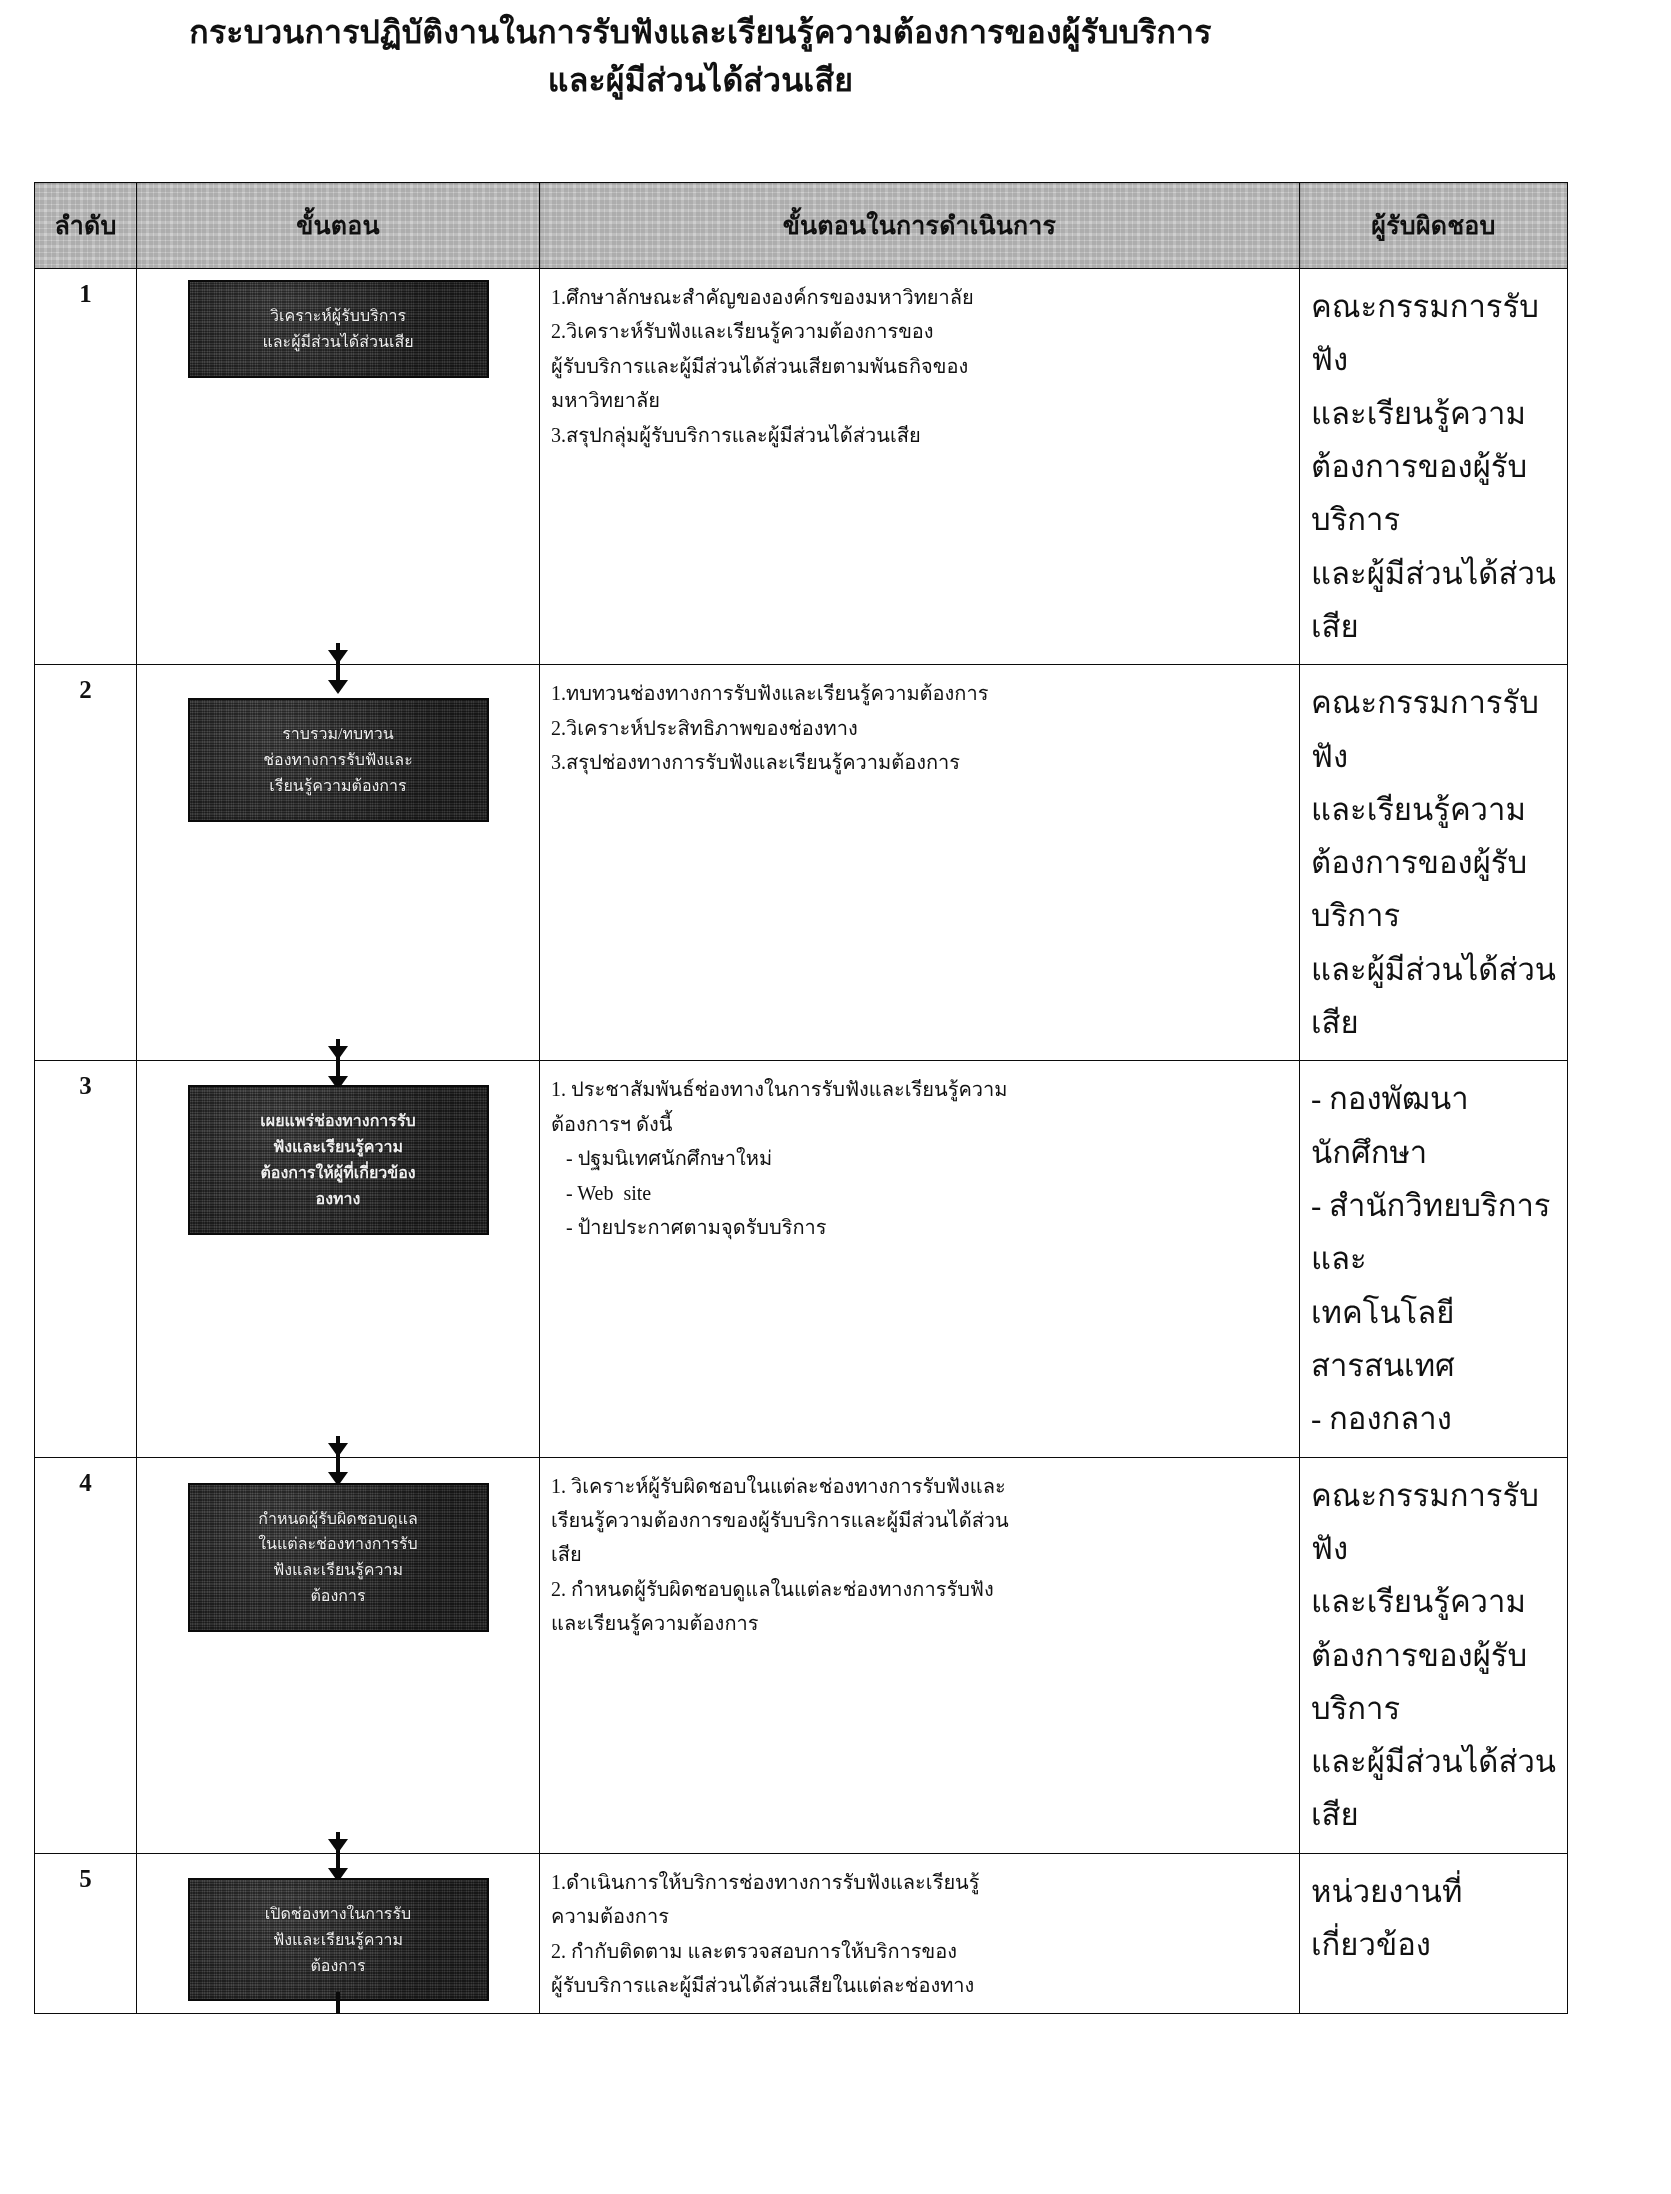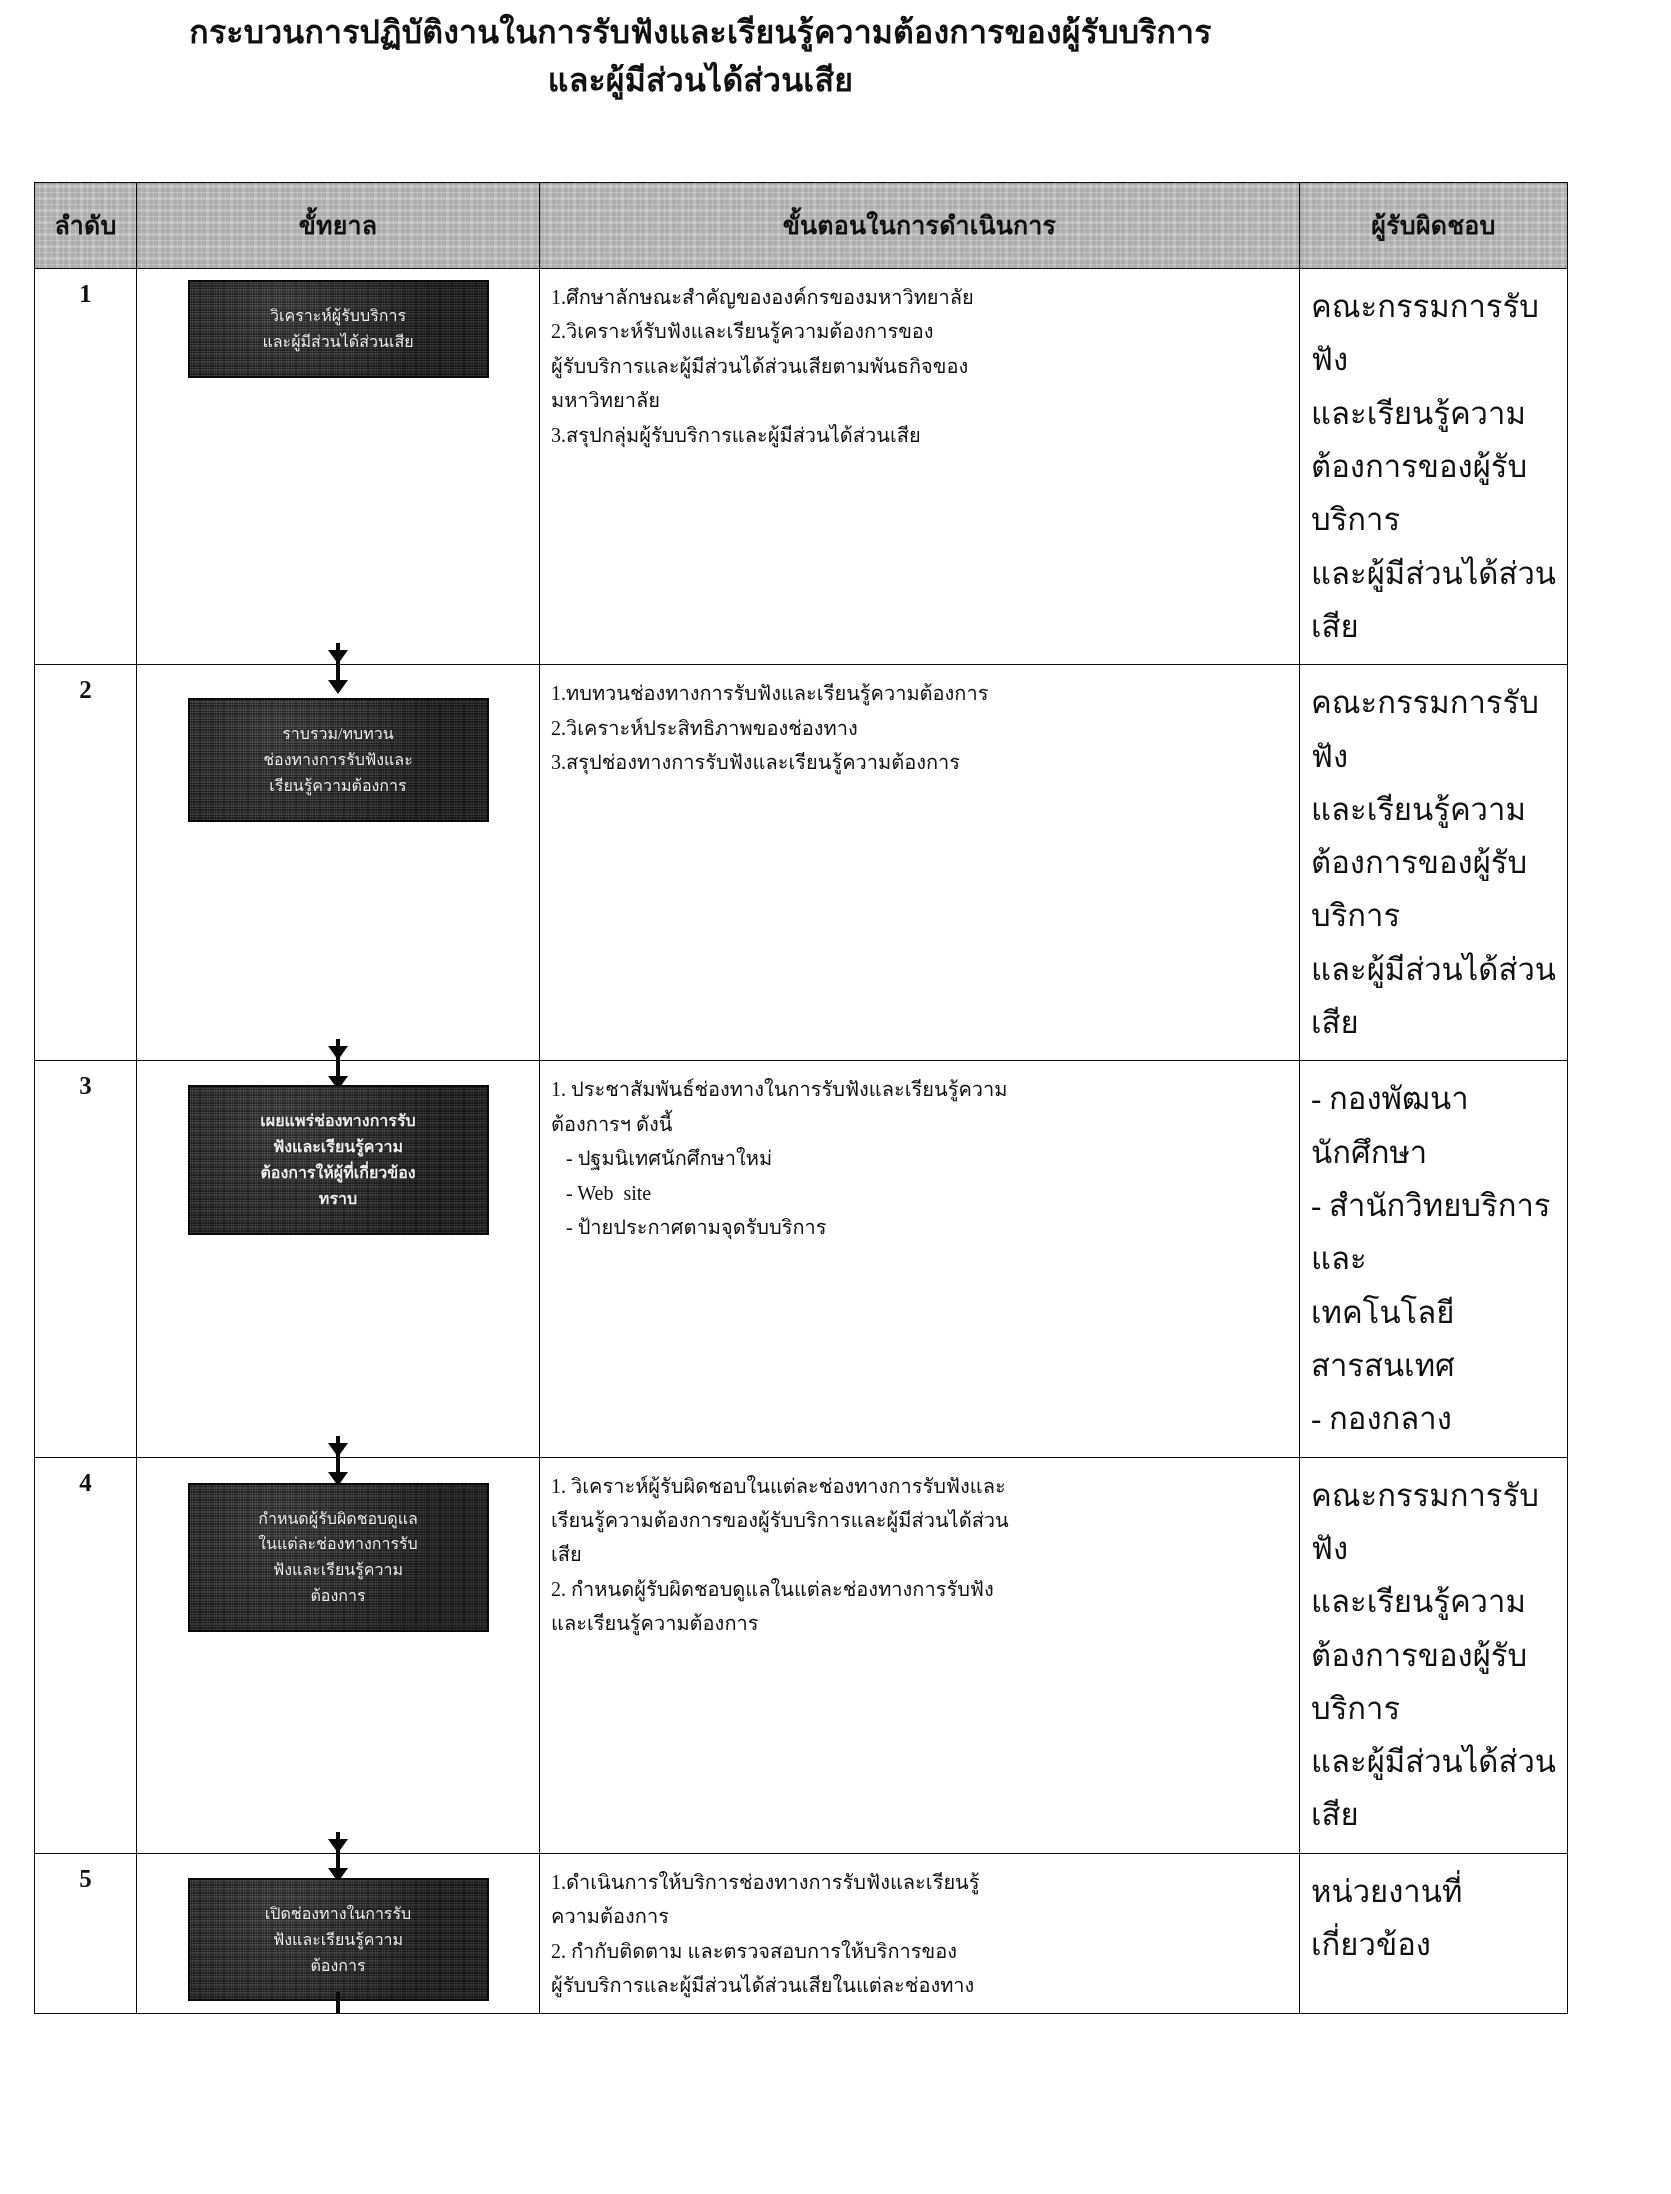--- a/index.html
+++ b/index.html
@@ -156,21 +156,21 @@
   <table class="flow">
     <colgroup>
       <col class="c-no">
         <col class="c-step">
         <col class="c-proc">
         <col class="c-resp">
     </colgroup>
     <thead>
       <tr>
         <th>ลำดับ</th>
-        <th>ขั้ทยาล</th>
+        <th>ขั้นตอน</th>
         <th>ขั้นตอนในการดำเนินการ</th>
         <th>ผู้รับผิดชอบ</th>
       </tr>
     </thead>
     <tbody>
 
       <tr>
         <td class="no">1</td>
         <td class="step">
           <div class="box-wrap">
@@ -228,21 +228,21 @@
       <tr>
         <td class="no">3</td>
         <td class="step">
           <div class="arrow top"></div>
           <div class="arrow-head top"></div>
           <div class="box-wrap" style="margin-top:13px;font-weight:bold;">
             <div class="box">
               <span class="bl">เผยแพร่ช่องทางการรับ</span>
               <span class="bl">ฟังและเรียนรู้ความ</span>
               <span class="bl">ต้องการให้ผู้ที่เกี่ยวข้อง</span>
-              <span class="bl">ทราบ</span>
+              <span class="bl">องทาง</span>
             </div>
           </div>
           <div class="arrow bottom"></div>
           <div class="arrow-head bottom"></div>
         </td>
         <td class="proc">
           <span class="proc-line">1. ประชาสัมพันธ์ช่องทางในการรับฟังและเรียนรู้ความ</span>
           <span class="proc-line">ต้องการฯ ดังนี้</span>
           <span class="proc-line">   - ปฐมนิเทศนักศึกษาใหม่</span>
           <span class="proc-line">   - Web  site</span>

